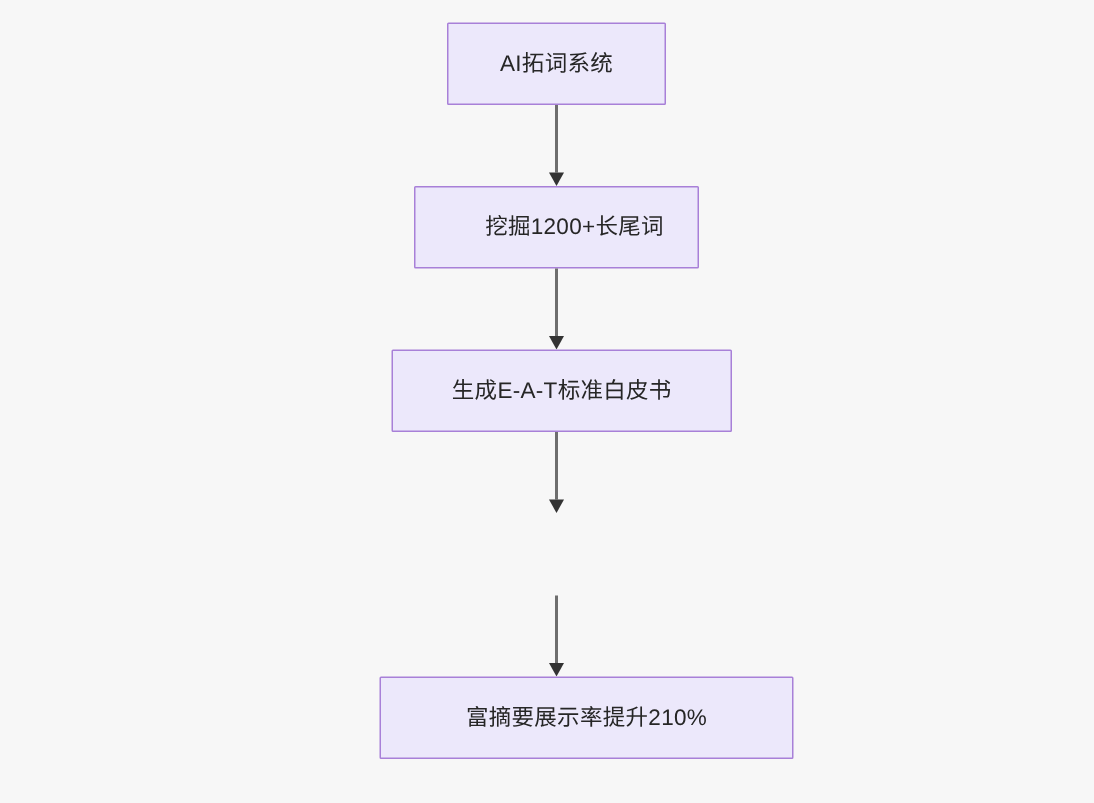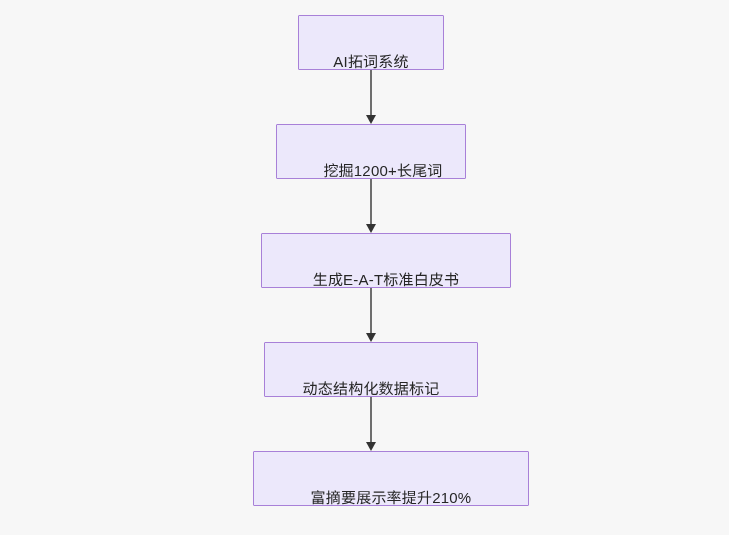--- a/index.html
+++ b/index.html
@@ -21,37 +21,37 @@
     height: 535px;
   }
 
   .node {
     position: absolute;
     box-sizing: border-box;
     background: #ece8fb;
     border: 1px solid #a880d8;
     border-radius: 1px;
     display: flex;
-    align-items: flex-end;
+    align-items: center;
     justify-content: center;
     color: #262626;
     font-size: 15px;
     line-height: 1;
     letter-spacing: 0.2px;
     white-space: nowrap;
   }
 
   .node-label {
     display: block;
   }
 
   
   .node-1 { left: 298px; top: 15px;  width: 146px; height: 55px; }
   .node-2 { left: 276px; top: 124px; width: 190px; height: 55px; padding-left: 24px; }
-  .node-3 { left: 261px; top: 233px; width: 250px; height: 55px; }
+  .node-3 { left: 261px; top: 233px; width: 227px; height: 55px; }
   .node-4 { left: 264px; top: 342px; width: 214px; height: 55px; }
   .node-5 { left: 253px; top: 451px; width: 276px; height: 55px; }
 
   
   .connector {
     position: absolute;
     left: 364px;
     width: 14px;
   }
   .connector .stem {
@@ -112,23 +112,20 @@
 
   <div class="node node-3">
     <span class="node-label">生成E-A-T标准白皮书</span>
   </div>
 
   <div class="connector connector-3">
     <div class="stem"></div>
     <div class="head"></div>
   </div>
 
-  <div class="node node-4">
-    <span class="node-label">动态结构化数据标记</span>
-  </div>
 
   <div class="connector connector-4">
     <div class="stem"></div>
     <div class="head"></div>
   </div>
 
   <div class="node node-5">
     <span class="node-label">富摘要展示率提升210%</span>
   </div>
 

